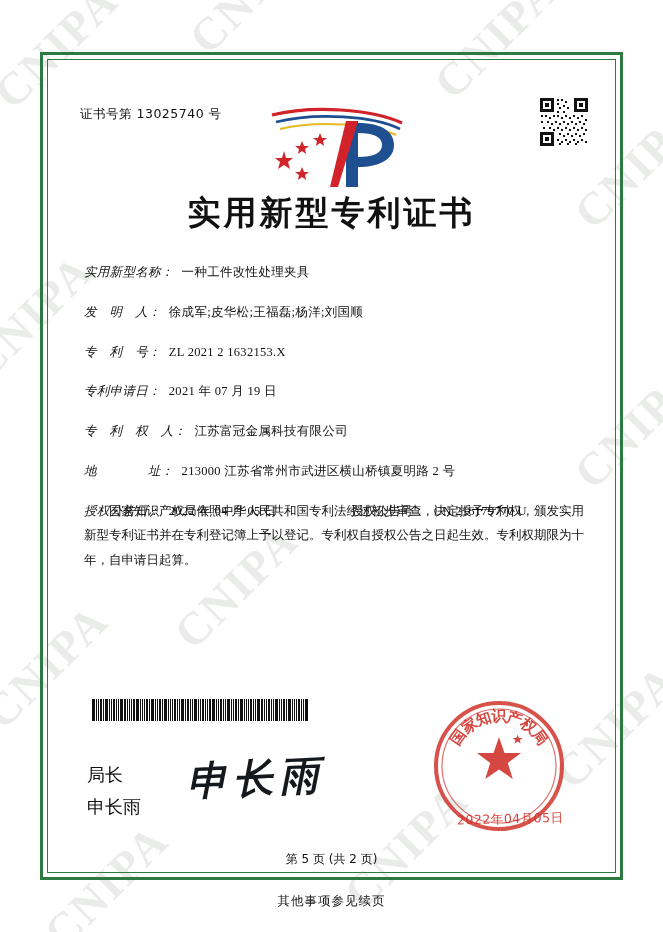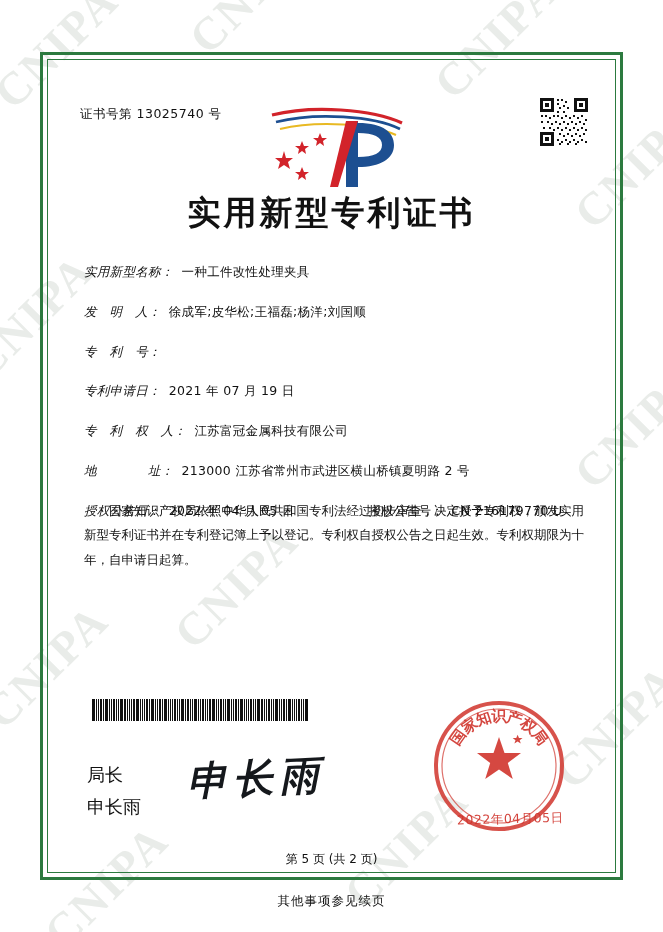--- a/index.html
+++ b/index.html
@@ -129,20 +129,21 @@
     color: #111;
   }
   .row .label {
     white-space: nowrap;
     letter-spacing: 0.3px;
     font-style: italic;
   }
   .row .value {
     margin-left: 8px;
     letter-spacing: 0.3px;
+    font-family: Liberation Serif, serif;
   }
   .row.pub {
     justify-content: flex-start;
   }
   .pub-right {
     margin-left: 74px;
     white-space: nowrap;
   }
 
   
@@ -372,20 +373,21 @@
       <div class="row">
         <span class="label">实用新型名称：</span>
         <span class="value">一种工件改性处理夹具</span>
       </div>
       <div class="row">
         <span class="label">发　明　人：</span>
         <span class="value">徐成军;皮华松;王福磊;杨洋;刘国顺</span>
       </div>
       <div class="row">
         <span class="label">专　利　号：</span>
+        <span class="value">ZL 2021 2 1632153.X</span>
       </div>
       <div class="row">
         <span class="label">专利申请日：</span>
         <span class="value">2021 年 07 月 19 日</span>
       </div>
       <div class="row">
         <span class="label">专　利　权　人：</span>
         <span class="value">江苏富冠金属科技有限公司</span>
       </div>
       <div class="row">

